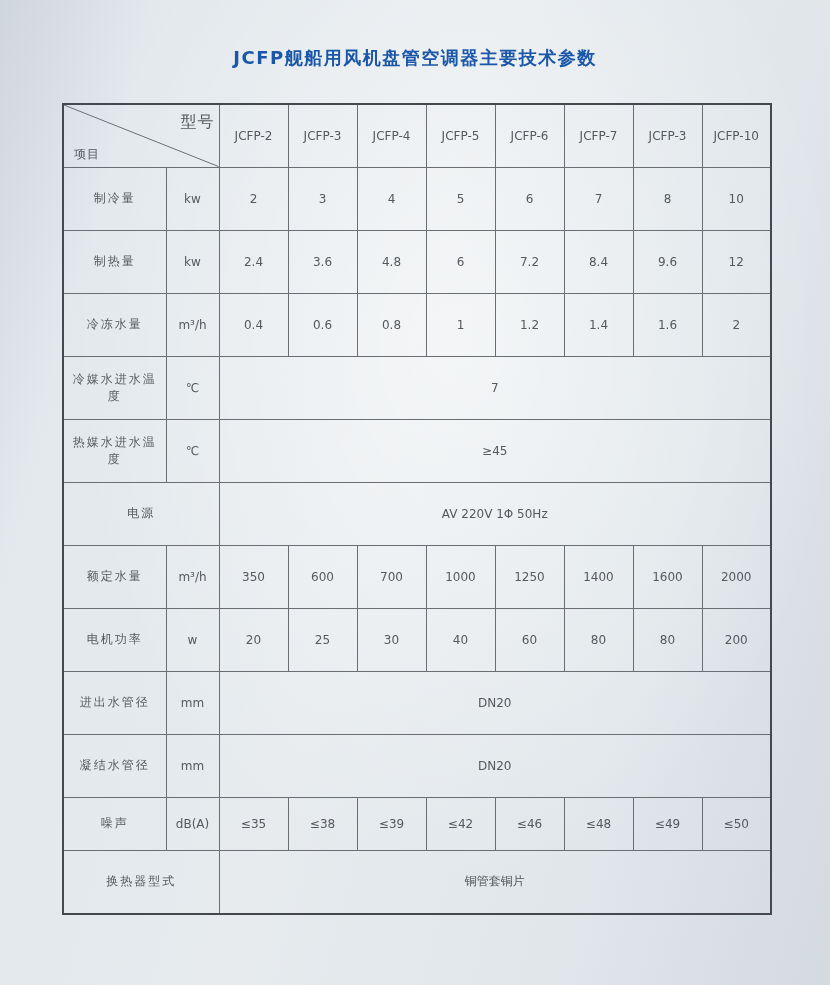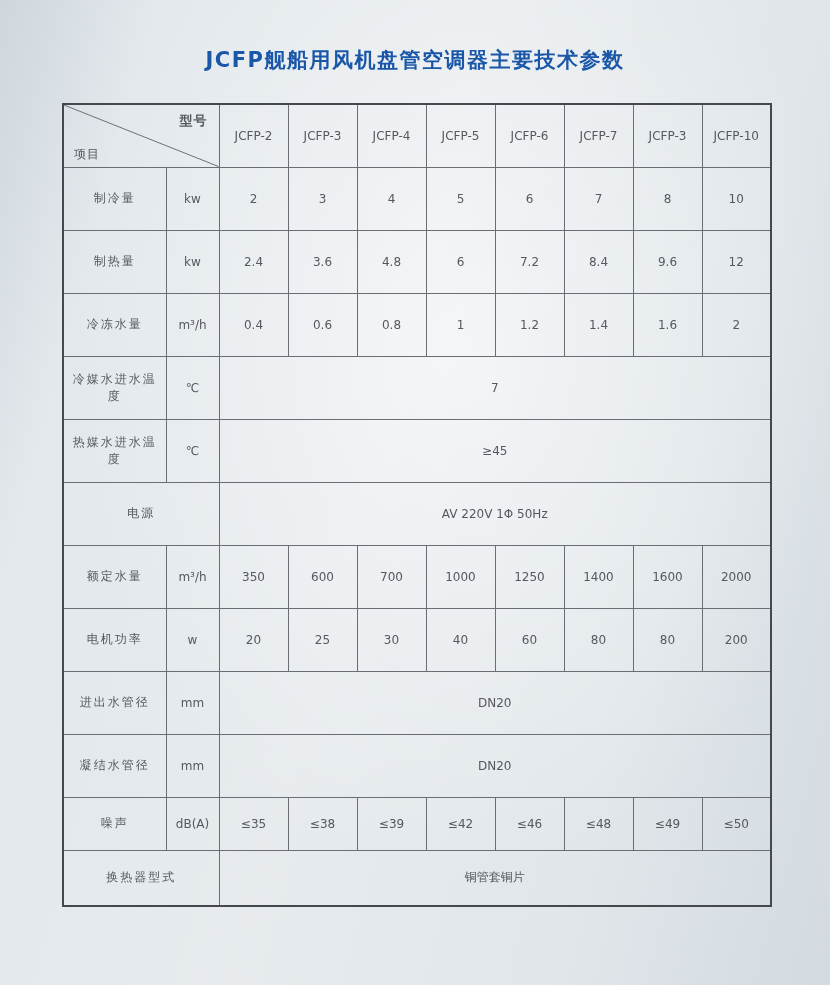--- a/index.html
+++ b/index.html
@@ -5,46 +5,46 @@
   html,body{margin:0;padding:0;}
   body{
     width:830px;height:985px;position:relative;overflow:hidden;
     font-family:"DejaVu Sans","Liberation Sans",sans-serif;
     background:
       radial-gradient(ellipse at 55% 35%, rgba(255,255,255,0.55), rgba(255,255,255,0) 60%),
       linear-gradient(105deg,#cfd6dc 0%,#e2e8ec 14%,#e7ebee 45%,#e0e6ea 75%,#d3dae0 100%);
   }
   .title{
     position:absolute;top:46px;left:0;width:100%;
-    text-align:center;font-size:21px;font-weight:bold;
+    text-align:center;font-size:18px;font-weight:bold;
     letter-spacing:1.5px;color:#1a57a8;
   }
   table.spec{
     position:absolute;left:62px;top:103px;
     border-collapse:collapse;table-layout:fixed;
     width:708px;
     border:2px solid #45494d;
     color:#55585c;
   }
   table.spec th,table.spec td{
     border:1px solid #6a6e72;
     text-align:center;vertical-align:middle;
     font-weight:normal;font-size:12px;
     padding:0 2px;overflow:hidden;
   }
   thead tr{height:63px;}
   thead th{border-bottom:2px solid #45494d;}
   tbody tr{height:63px;}
   tbody tr:nth-child(11){height:53px;}
-  tbody tr:nth-child(12){height:56px;}
+  tbody tr:nth-child(12){height:64px;}
   td.lbl{letter-spacing:2px;font-family:Liberation Mono, monospace;}
   td.unit{font-size:11px;letter-spacing:0;}
   th.diag{position:relative;padding:0;}
   th.diag svg{position:absolute;left:0;top:0;width:100%;height:100%;}
-  th.diag .corner-tr{position:absolute;top:7px;right:11px;font-size:13px;letter-spacing:1px;font-weight:bold;}
+  th.diag .corner-tr{position:absolute;top:7px;right:4px;font-size:16px;letter-spacing:1px;}
   th.diag .corner-bl{position:absolute;bottom:4px;left:10px;font-size:12px;letter-spacing:1px;}
 </style>
 </head>
 <body>
 
 <div class="title">JCFP舰船用风机盘管空调器主要技术参数</div>
 
 <table class="spec">
   <colgroup>
     <col style="width:103px">

